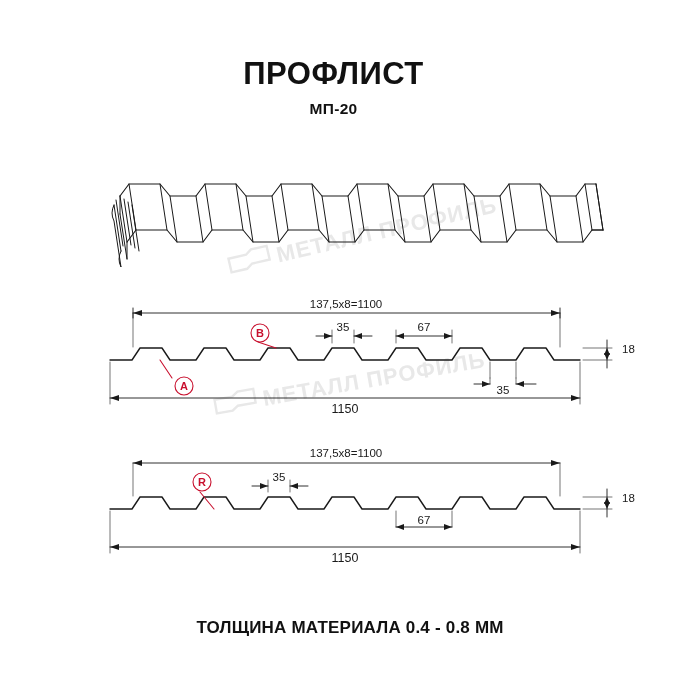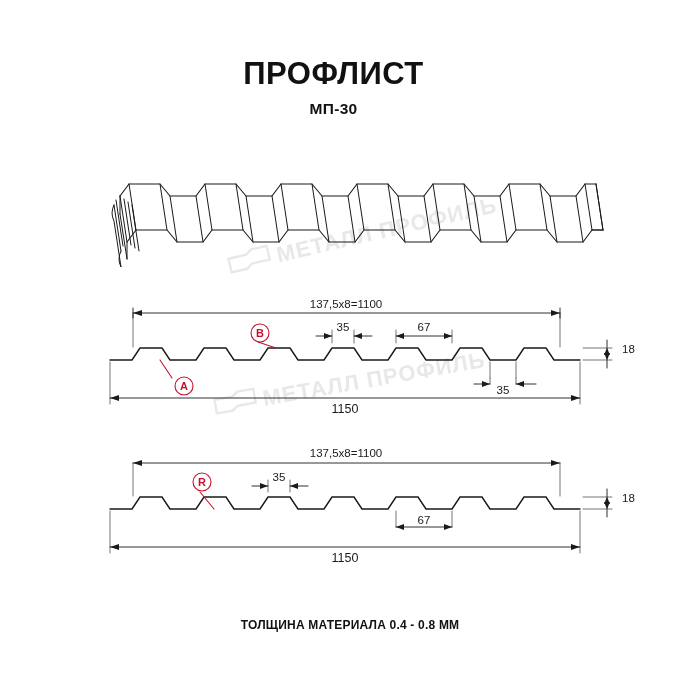--- a/index.html
+++ b/index.html
@@ -45,21 +45,21 @@
 
   
   .footer-block {
     position: absolute;
     left: 0;
     top: 618px;
     width: 700px;
     text-align: center;
   }
   .footer-text {
-    font-size: 12px;
+    font-size: 17px;
     font-weight: bold;
     letter-spacing: 0.2px;
     color: #111111;
   }
 
   
   .drawing {
     position: absolute;
     left: 0;
     top: 0;
@@ -105,21 +105,21 @@
   <div class="wm wm-2">
     <span class="wm-mark">
       <svg width="44" height="24" viewBox="0 0 44 24" aria-hidden="true">
         <path d="M2 20 L2 6 L20 6 L26 2 L42 2 L42 16 L24 16 L18 20 Z" fill="none" stroke="#e8e8e8" stroke-width="2.4"></path>
       </svg>
     </span><span>МЕТАЛЛ ПРОФИЛЬ</span>
   </div>
 
   <div class="title-block">
     <div class="main-title">ПРОФЛИСТ</div>
-    <div class="sub-title">МП-30</div>
+    <div class="sub-title">МП-20</div>
   </div>
 
   <div class="drawing">
     <svg class="dwg" width="700" height="700" viewBox="0 0 700 700" aria-hidden="true">
       <g fill="none" stroke="#1a1a1a" stroke-width="1" stroke-linejoin="round" stroke-linecap="round">
 
         <g>
 
           <path d="M120 196
                    L129 184 L160 184 L170 196 L196 196 L205 184 L236 184 L246 196 L272 196

